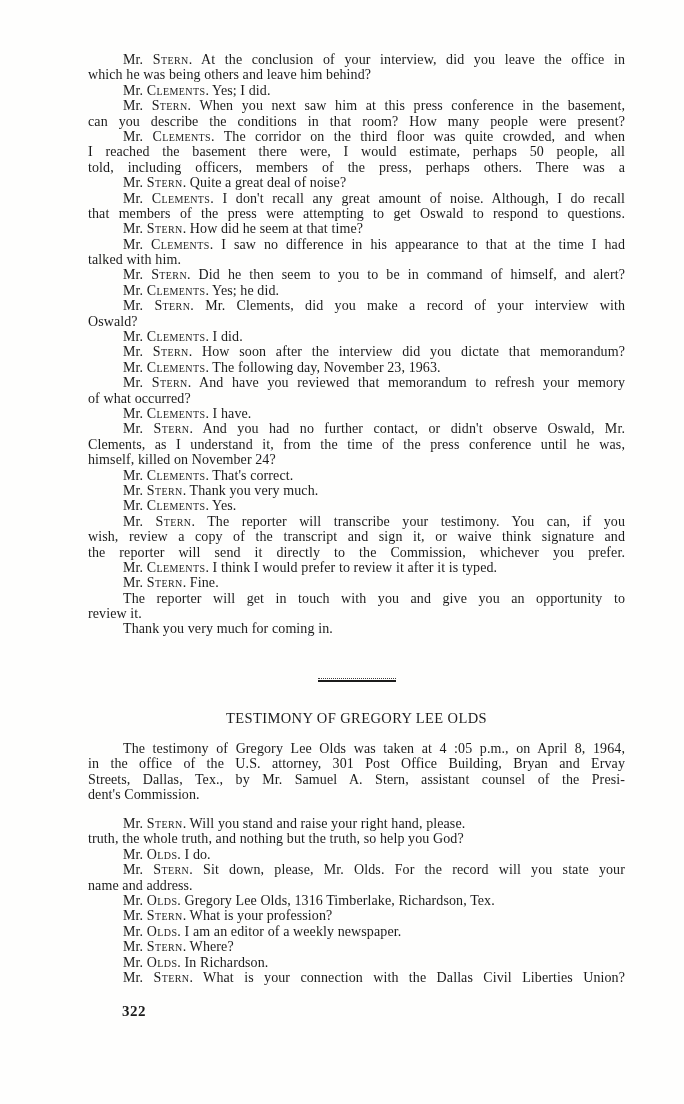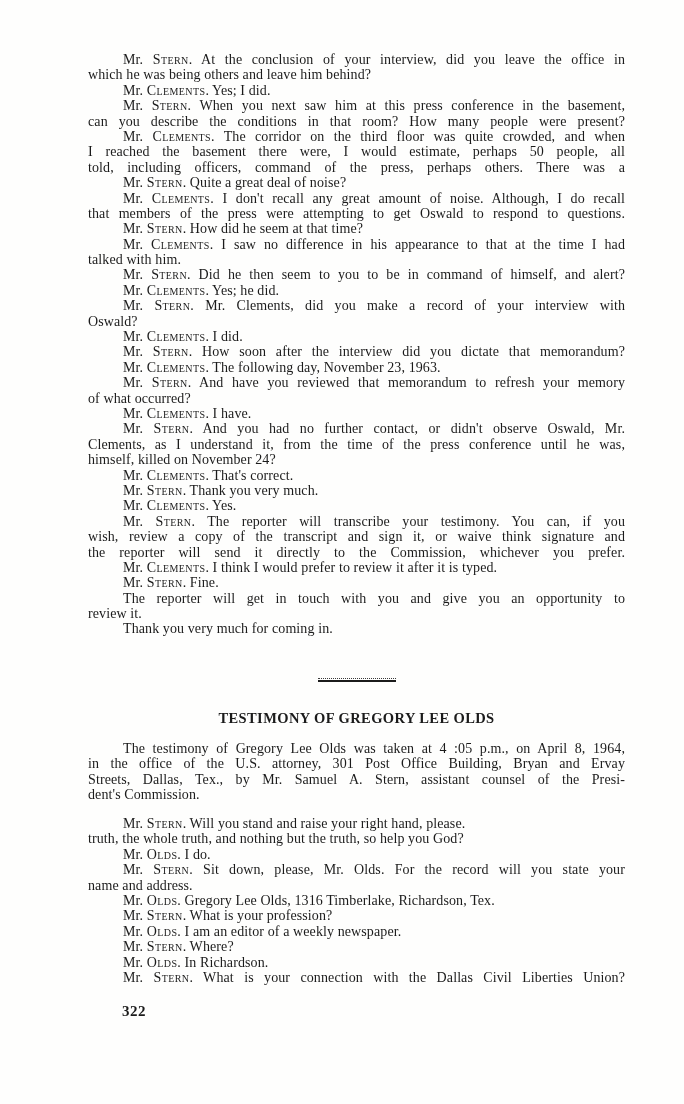--- a/index.html
+++ b/index.html
@@ -8,21 +8,21 @@
     width:684px; height:1104px;
     background:#fefefd;
     color:#1b1b1b;
     font-family:"Liberation Serif","DejaVu Serif",serif;
     font-size:14px;
     overflow:hidden;
   }
   .col { position:absolute; left:88px; width:537px; }
   #block-clements { top:52px; }
   #divider-wrap   { top:678px; }
-  #heading        { top:710px; text-align:center; font-weight:bold; font-size:14.5px; letter-spacing:0.4px; }
+  #heading        { top:710px; text-align:center; font-weight:normal; font-size:14.5px; letter-spacing:0.4px; }
   #block-intro    { top:741px; }
   #block-olds     { top:816px; }
   .line {
     line-height:15.4px; height:15.4px;
     overflow:hidden;
     letter-spacing:0.1px;
     text-align:left;
   }
   .line.i { padding-left:35px; }
   .line.f { text-align:justify; text-align-last:justify; }
@@ -43,21 +43,21 @@
 <div class="page">
 
   <div id="block-clements" class="col">
       <div class="line i f"><span>Mr. </span><span class="sc">Stern</span>. At the conclusion of your interview, did you leave the office in</div>
       <div class="line">which he was being others and leave him behind?</div>
       <div class="line i"><span>Mr. </span><span class="sc">Clements</span>. Yes; I did.</div>
       <div class="line i f"><span>Mr. </span><span class="sc">Stern</span>. When you next saw him at this press conference in the basement,</div>
       <div class="line f">can you describe the conditions in that room?  How many people were present?</div>
       <div class="line i f"><span>Mr. </span><span class="sc">Clements</span>. The corridor on the third floor was quite crowded, and when</div>
       <div class="line f">I reached the basement there were, I would estimate, perhaps 50 people, all</div>
-      <div class="line f">told, including officers, command of the press, perhaps others.  There was a</div>
+      <div class="line f">told, including officers, members of the press, perhaps others.  There was a</div>
       <div class="line i"><span>Mr. </span><span class="sc">Stern</span>. Quite a great deal of noise?</div>
       <div class="line i f"><span>Mr. </span><span class="sc">Clements</span>. I don't recall any great amount of noise.  Although, I do recall</div>
       <div class="line f">that members of the press were attempting to get Oswald to respond to questions.</div>
       <div class="line i"><span>Mr. </span><span class="sc">Stern</span>. How did he seem at that time?</div>
       <div class="line i f"><span>Mr. </span><span class="sc">Clements</span>. I saw no difference in his appearance to that at the time I had</div>
       <div class="line">talked with him.</div>
       <div class="line i f"><span>Mr. </span><span class="sc">Stern</span>. Did he then seem to you to be in command of himself, and alert?</div>
       <div class="line i"><span>Mr. </span><span class="sc">Clements</span>. Yes; he did.</div>
       <div class="line i f"><span>Mr. </span><span class="sc">Stern</span>. Mr. Clements, did you make a record of your interview with</div>
       <div class="line">Oswald?</div>

